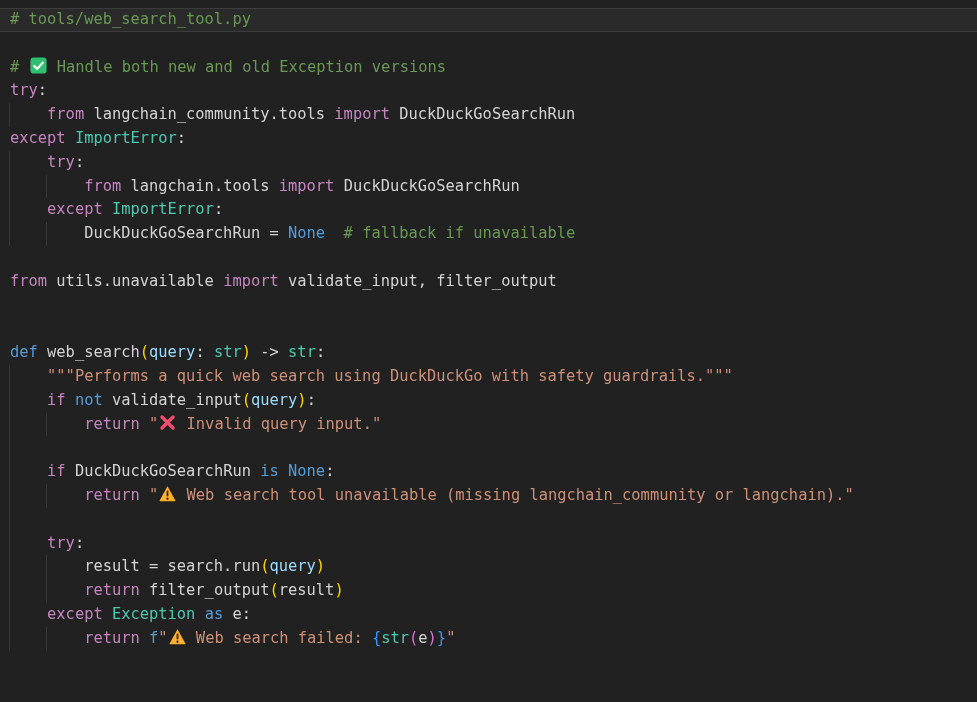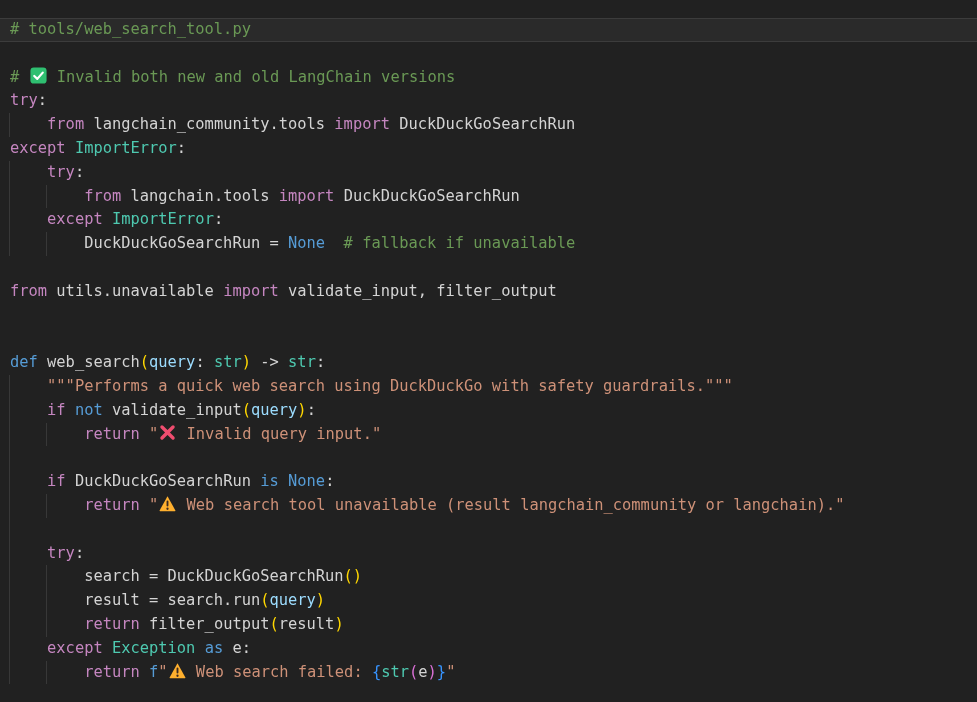--- a/index.html
+++ b/index.html
@@ -4,21 +4,21 @@
 <style>
   html,body{margin:0;padding:0;}
   body{
     width:977px;height:702px;overflow:hidden;
     background:#212121;
     font-family:"DejaVu Sans Mono","Liberation Mono",monospace;
   }
   #editor{
     position:relative;width:977px;height:702px;
     font-size:15.4px;line-height:23.8px;
-    padding-top:18px;box-sizing:border-box;
+    padding-top:8px;box-sizing:border-box;
   }
   .line{
     position:relative;height:23.8px;white-space:pre;
     padding-left:10px;color:#D4D4D4;
   }
   .line.hl{
     background:#2a2a2a;
     box-shadow:inset 0 1px 0 #3c3c3c, inset 0 -1px 0 #3c3c3c;
   }
   .guide{
@@ -32,21 +32,21 @@
 </style>
 </head>
 <body style="background: rgb(33, 33, 33);">
 
 <div id="editor">
     <div class="line hl"><span style="color: rgb(106, 153, 85);"># tools/web_search_tool.py</span></div>
     <div class="line"></div>
     <div class="line"><span style="color: rgb(106, 153, 85);"># </span><span class="emoji"><svg viewBox="0 0 20 20">
           <rect x="0.5" y="0.5" width="19" height="19" rx="4" fill="#2FBF71"></rect>
           <path d="M5 10.6 L8.6 14 L15 6.6" stroke="#FFFFFF" stroke-width="2.6" fill="none" stroke-linecap="round" stroke-linejoin="round"></path>
-        </svg></span><span style="color: rgb(106, 153, 85);"> Invalid both new and old LangChain versions</span></div>
+        </svg></span><span style="color: rgb(106, 153, 85);"> Handle both new and old Exception versions</span></div>
     <div class="line"><span style="color: rgb(197, 134, 192);">try</span><span style="color: rgb(212, 212, 212);">:</span></div>
     <div class="line"><span class="guide" style="left: 9px; background: rgb(56, 56, 56);"></span><span style="color: rgb(212, 212, 212);">    </span><span style="color: rgb(197, 134, 192);">from</span><span style="color: rgb(212, 212, 212);"> langchain_community.tools </span><span style="color: rgb(197, 134, 192);">import</span><span style="color: rgb(212, 212, 212);"> DuckDuckGoSearchRun</span></div>
     <div class="line"><span style="color: rgb(197, 134, 192);">except</span><span style="color: rgb(212, 212, 212);"> </span><span style="color: rgb(78, 201, 176);">ImportError</span><span style="color: rgb(212, 212, 212);">:</span></div>
     <div class="line"><span class="guide" style="left: 9px; background: rgb(56, 56, 56);"></span><span style="color: rgb(212, 212, 212);">    </span><span style="color: rgb(197, 134, 192);">try</span><span style="color: rgb(212, 212, 212);">:</span></div>
     <div class="line"><span class="guide" style="left: 9px; background: rgb(56, 56, 56);"></span><span class="guide" style="left: 46.08px; background: rgb(56, 56, 56);"></span><span style="color: rgb(212, 212, 212);">        </span><span style="color: rgb(197, 134, 192);">from</span><span style="color: rgb(212, 212, 212);"> langchain.tools </span><span style="color: rgb(197, 134, 192);">import</span><span style="color: rgb(212, 212, 212);"> DuckDuckGoSearchRun</span></div>
     <div class="line"><span class="guide" style="left: 9px; background: rgb(56, 56, 56);"></span><span style="color: rgb(212, 212, 212);">    </span><span style="color: rgb(197, 134, 192);">except</span><span style="color: rgb(212, 212, 212);"> </span><span style="color: rgb(78, 201, 176);">ImportError</span><span style="color: rgb(212, 212, 212);">:</span></div>
     <div class="line"><span class="guide" style="left: 9px; background: rgb(56, 56, 56);"></span><span class="guide" style="left: 46.08px; background: rgb(56, 56, 56);"></span><span style="color: rgb(212, 212, 212);">        DuckDuckGoSearchRun = </span><span style="color: rgb(86, 156, 214);">None</span><span style="color: rgb(212, 212, 212);">  </span><span style="color: rgb(106, 153, 85);"># fallback if unavailable</span></div>
     <div class="line"></div>
     <div class="line"><span style="color: rgb(197, 134, 192);">from</span><span style="color: rgb(212, 212, 212);"> utils.unavailable </span><span style="color: rgb(197, 134, 192);">import</span><span style="color: rgb(212, 212, 212);"> validate_input, filter_output</span></div>
     <div class="line"></div>
@@ -56,24 +56,23 @@
     <div class="line"><span class="guide" style="left: 9px; background: rgb(56, 56, 56);"></span><span style="color: rgb(212, 212, 212);">    </span><span style="color: rgb(197, 134, 192);">if</span><span style="color: rgb(212, 212, 212);"> </span><span style="color: rgb(86, 156, 214);">not</span><span style="color: rgb(212, 212, 212);"> validate_input</span><span style="color: rgb(255, 215, 0);">(</span><span style="color: rgb(156, 220, 254);">query</span><span style="color: rgb(255, 215, 0);">)</span><span style="color: rgb(212, 212, 212);">:</span></div>
     <div class="line"><span class="guide" style="left: 9px; background: rgb(56, 56, 56);"></span><span class="guide" style="left: 46.08px; background: rgb(56, 56, 56);"></span><span style="color: rgb(212, 212, 212);">        </span><span style="color: rgb(197, 134, 192);">return</span><span style="color: rgb(212, 212, 212);"> </span><span style="color: rgb(206, 145, 120);">"</span><span class="emoji"><svg viewBox="0 0 20 20">
           <path d="M3.5 3.5 L16.5 16.5 M16.5 3.5 L3.5 16.5" stroke="#EF4D6F" stroke-width="4" stroke-linecap="round"></path>
         </svg></span><span style="color: rgb(206, 145, 120);"> Invalid query input."</span></div>
     <div class="line"><span class="guide" style="left: 9px; background: rgb(56, 56, 56);"></span></div>
     <div class="line"><span class="guide" style="left: 9px; background: rgb(56, 56, 56);"></span><span style="color: rgb(212, 212, 212);">    </span><span style="color: rgb(197, 134, 192);">if</span><span style="color: rgb(212, 212, 212);"> DuckDuckGoSearchRun </span><span style="color: rgb(86, 156, 214);">is</span><span style="color: rgb(212, 212, 212);"> </span><span style="color: rgb(86, 156, 214);">None</span><span style="color: rgb(212, 212, 212);">:</span></div>
     <div class="line"><span class="guide" style="left: 9px; background: rgb(56, 56, 56);"></span><span class="guide" style="left: 46.08px; background: rgb(56, 56, 56);"></span><span style="color: rgb(212, 212, 212);">        </span><span style="color: rgb(197, 134, 192);">return</span><span style="color: rgb(212, 212, 212);"> </span><span style="color: rgb(206, 145, 120);">"</span><span class="emoji"><svg viewBox="0 0 20 20">
           <path d="M10 1.5 L19.3 18.2 Q19.6 19 18.7 19 L1.3 19 Q0.4 19 0.7 18.2 Z" fill="#FFB02E"></path>
           <rect x="8.9" y="6.5" width="2.2" height="7" rx="1.1" fill="#3B2A22"></rect>
           <circle cx="10" cy="16.2" r="1.35" fill="#3B2A22"></circle>
-        </svg></span><span style="color: rgb(206, 145, 120);"> Web search tool unavailable (result langchain_community or langchain)."</span></div>
+        </svg></span><span style="color: rgb(206, 145, 120);"> Web search tool unavailable (missing langchain_community or langchain)."</span></div>
     <div class="line"><span class="guide" style="left: 9px; background: rgb(56, 56, 56);"></span></div>
     <div class="line"><span class="guide" style="left: 9px; background: rgb(56, 56, 56);"></span><span style="color: rgb(212, 212, 212);">    </span><span style="color: rgb(197, 134, 192);">try</span><span style="color: rgb(212, 212, 212);">:</span></div>
-    <div class="line"><span class="guide" style="left: 9px; background: rgb(56, 56, 56);"></span><span class="guide" style="left: 46.08px; background: rgb(56, 56, 56);"></span><span style="color: rgb(212, 212, 212);">        search = DuckDuckGoSearchRun</span><span style="color: rgb(255, 215, 0);">(</span><span style="color: rgb(255, 215, 0);">)</span></div>
     <div class="line"><span class="guide" style="left: 9px; background: rgb(56, 56, 56);"></span><span class="guide" style="left: 46.08px; background: rgb(56, 56, 56);"></span><span style="color: rgb(212, 212, 212);">        result = search.run</span><span style="color: rgb(255, 215, 0);">(</span><span style="color: rgb(156, 220, 254);">query</span><span style="color: rgb(255, 215, 0);">)</span></div>
     <div class="line"><span class="guide" style="left: 9px; background: rgb(56, 56, 56);"></span><span class="guide" style="left: 46.08px; background: rgb(56, 56, 56);"></span><span style="color: rgb(212, 212, 212);">        </span><span style="color: rgb(197, 134, 192);">return</span><span style="color: rgb(212, 212, 212);"> filter_output</span><span style="color: rgb(255, 215, 0);">(</span><span style="color: rgb(212, 212, 212);">result</span><span style="color: rgb(255, 215, 0);">)</span></div>
     <div class="line"><span class="guide" style="left: 9px; background: rgb(56, 56, 56);"></span><span style="color: rgb(212, 212, 212);">    </span><span style="color: rgb(197, 134, 192);">except</span><span style="color: rgb(212, 212, 212);"> </span><span style="color: rgb(78, 201, 176);">Exception</span><span style="color: rgb(212, 212, 212);"> </span><span style="color: rgb(86, 156, 214);">as</span><span style="color: rgb(212, 212, 212);"> e</span><span style="color: rgb(212, 212, 212);">:</span></div>
     <div class="line"><span class="guide" style="left: 9px; background: rgb(56, 56, 56);"></span><span class="guide" style="left: 46.08px; background: rgb(56, 56, 56);"></span><span style="color: rgb(212, 212, 212);">        </span><span style="color: rgb(197, 134, 192);">return</span><span style="color: rgb(212, 212, 212);"> </span><span style="color: rgb(86, 156, 214);">f</span><span style="color: rgb(206, 145, 120);">"</span><span class="emoji"><svg viewBox="0 0 20 20">
           <path d="M10 1.5 L19.3 18.2 Q19.6 19 18.7 19 L1.3 19 Q0.4 19 0.7 18.2 Z" fill="#FFB02E"></path>
           <rect x="8.9" y="6.5" width="2.2" height="7" rx="1.1" fill="#3B2A22"></rect>
           <circle cx="10" cy="16.2" r="1.35" fill="#3B2A22"></circle>
         </svg></span><span style="color: rgb(206, 145, 120);"> Web search failed: </span><span style="color: rgb(55, 148, 255);">{</span><span style="color: rgb(78, 201, 176);">str</span><span style="color: rgb(218, 112, 214);">(</span><span style="color: rgb(212, 212, 212);">e</span><span style="color: rgb(218, 112, 214);">)</span><span style="color: rgb(55, 148, 255);">}</span><span style="color: rgb(206, 145, 120);">"</span></div>
     <div class="line"></div>
     <div class="line"></div>

